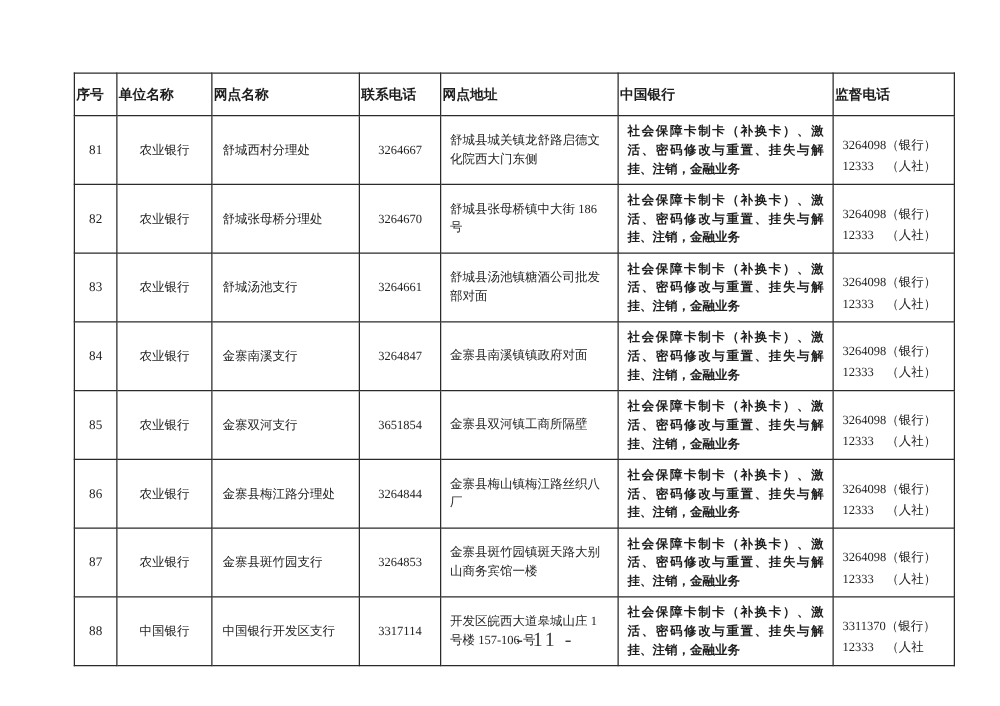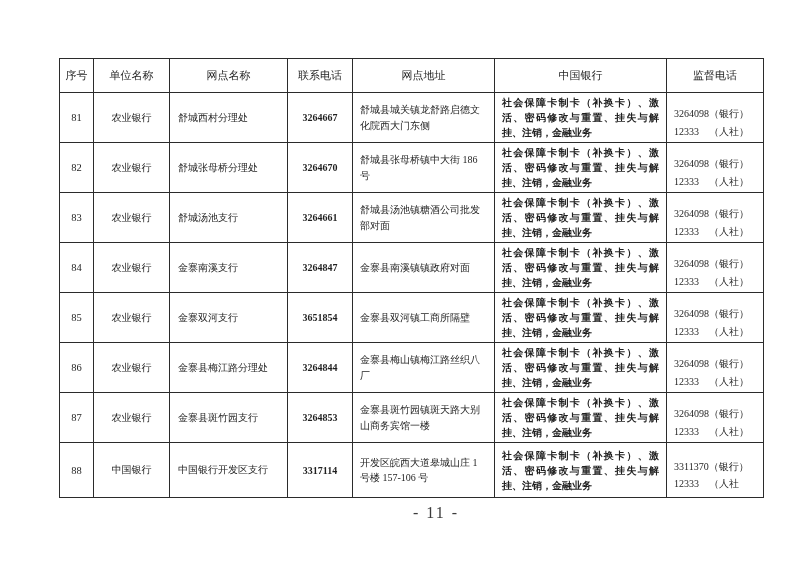--- a/index.html
+++ b/index.html
@@ -11,28 +11,28 @@
     position:relative;
     overflow:hidden;
   }
   .page { position:absolute; inset:0; background:#ffffff; }
   table.branches {
     position:absolute; left:59px; top:58px; width:704px;
     border-collapse:collapse; table-layout:fixed;
   }
   th, td { border:1px solid #2b2b2b; overflow:hidden; }
   th {
-    font-size:11px; font-weight:normal; text-align:center;
+    font-size:11px; font-weight:bold; text-align:left;
     padding:2px 1px; vertical-align:middle;
   }
   td { font-size:10px; vertical-align:middle; padding:2px 6px; }
   td.c-seq   { text-align:center; font-size:10.5px; padding:16px 1px; }
-  td.c-unit  { text-align:center; padding:2px 2px;margin-top:40px; }
+  td.c-unit  { text-align:center; padding:20px 2px;margin-top:40px; }
   td.c-branch{ text-align:left; padding:2px 8px; }
-  td.c-phone { text-align:center; padding:2px 2px;font-weight:bold; }
+  td.c-phone { text-align:center; padding:2px 2px; }
   td.c-addr  { text-align:left; line-height:1.55; padding:2px 7px;margin-top:30px; }
   td.c-scope { text-align:justify; text-align-last:left; line-height:1.5; padding:2px 7px;font-weight:bold; }
   td.c-sup   { line-height:1.75; padding:12px 3px 2px 7px; white-space:nowrap; }
   .pageno {
     position:absolute; top:504px; left:0; width:100%;
     text-align:center; font-size:16px; color:#3c3c3c; letter-spacing:2px;padding-left:36px;
   }
 </style>
 </head>
 <body>

